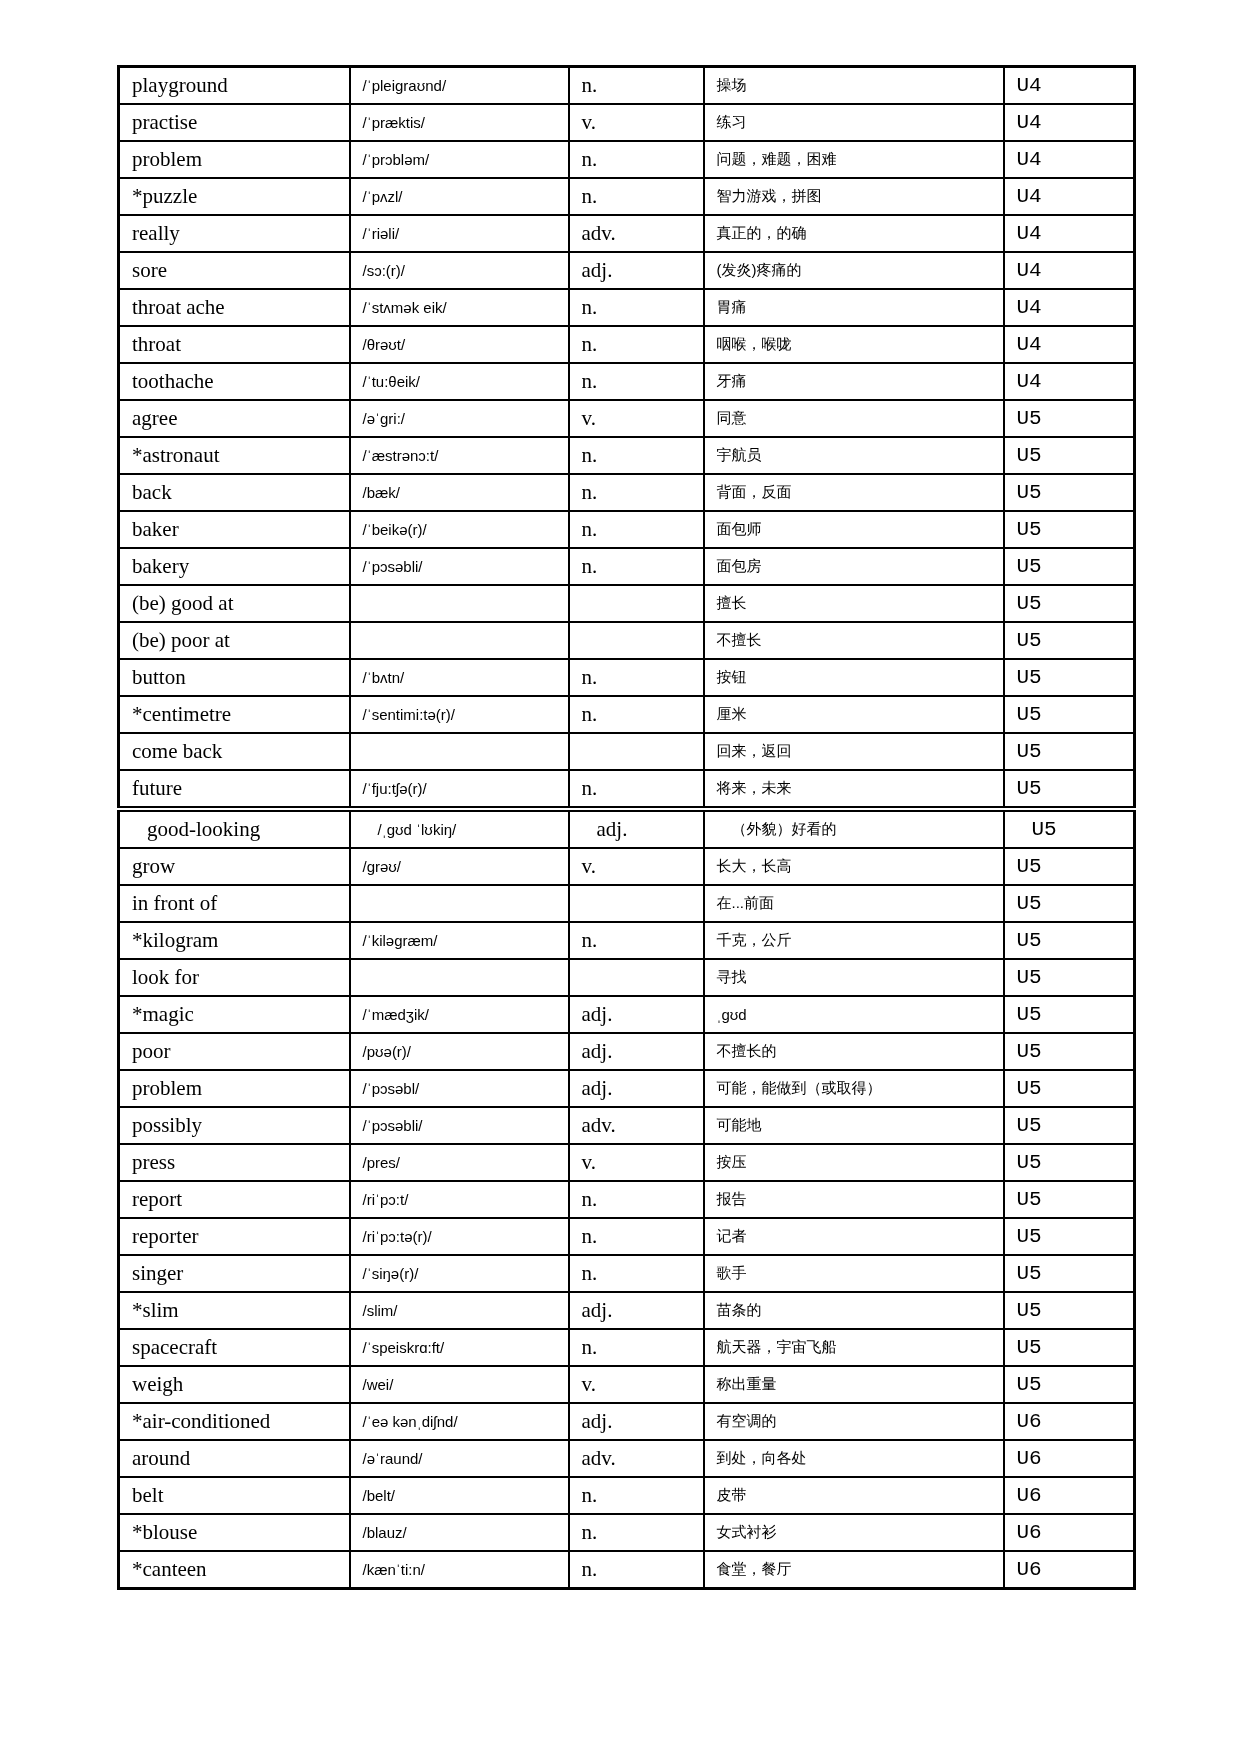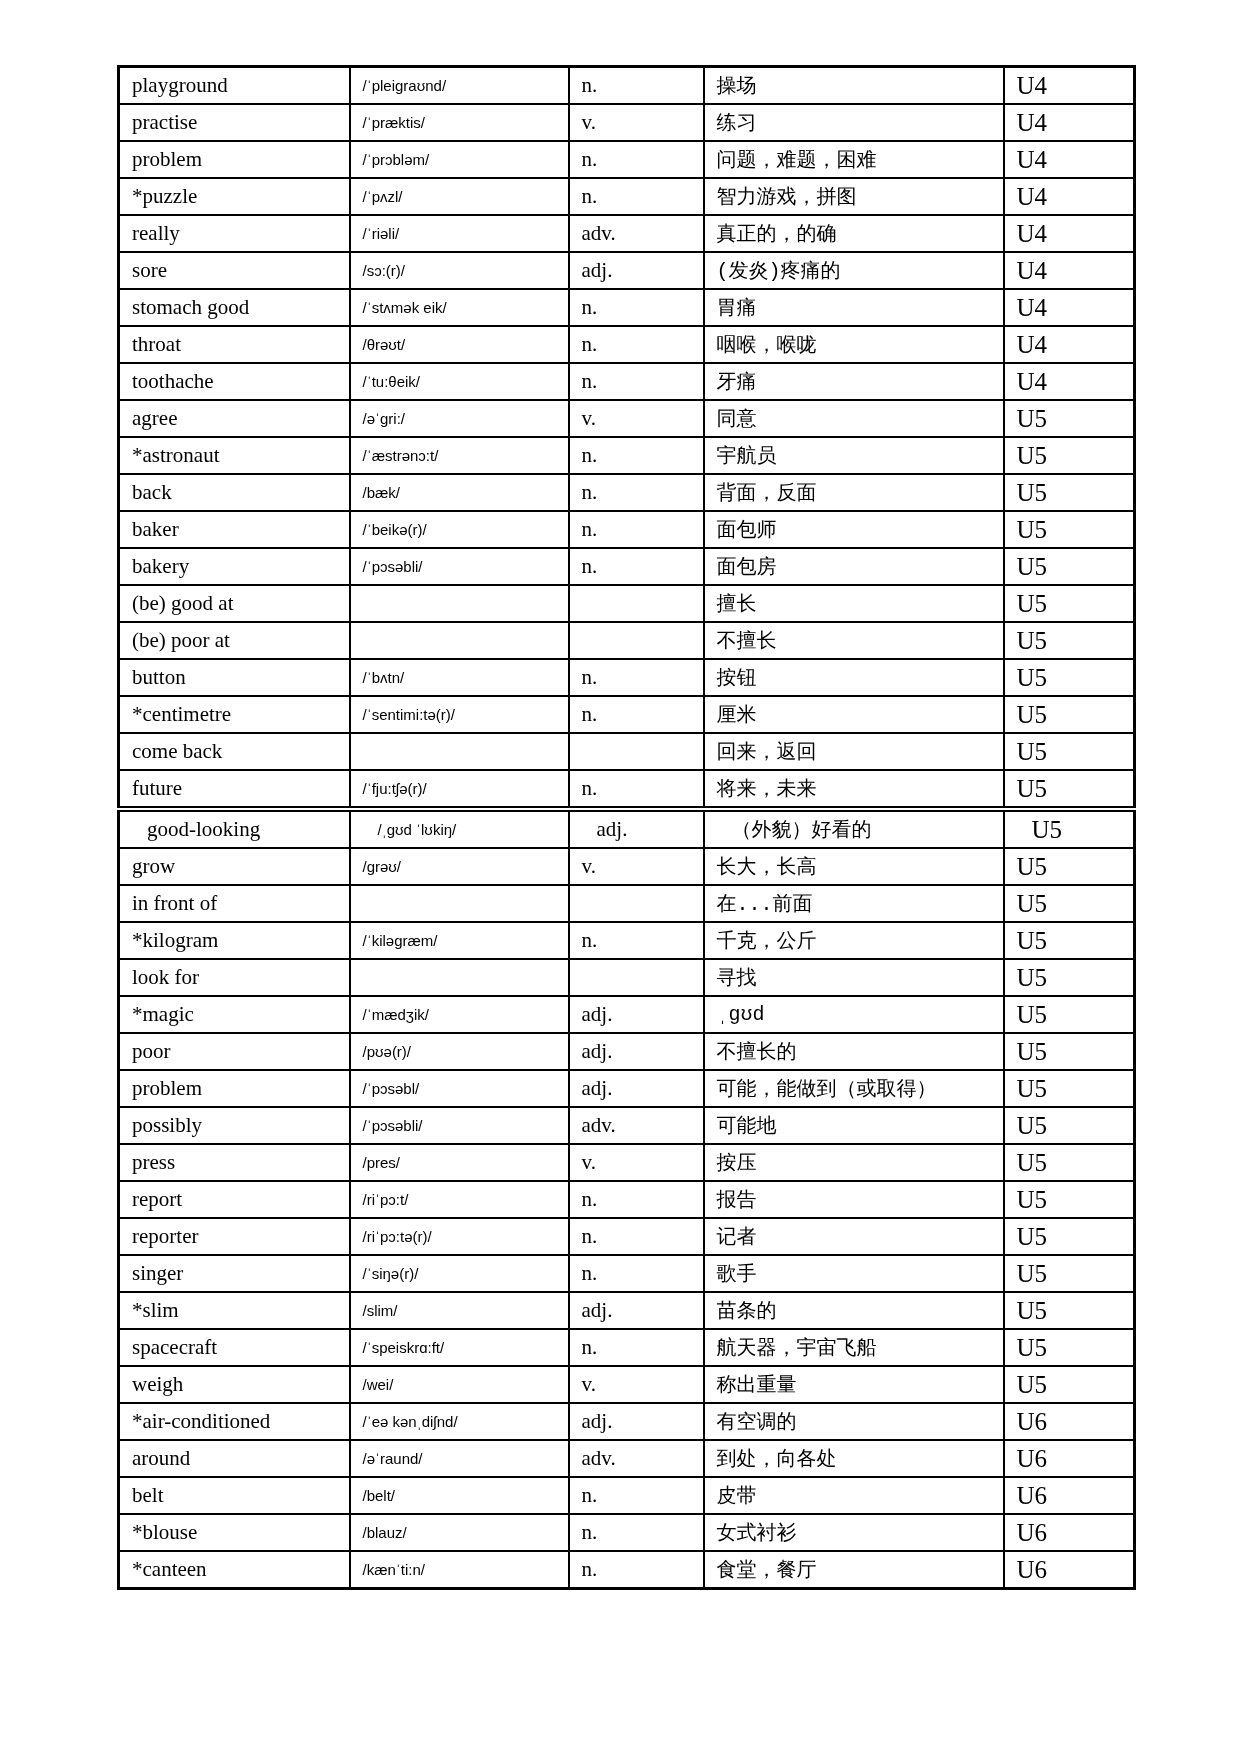--- a/index.html
+++ b/index.html
@@ -50,26 +50,26 @@
   }
   td.phonetic {
     font-family: "Liberation Sans", "DejaVu Sans", sans-serif;
     font-size: 15px;
   }
   td.pos {
     font-family: "Liberation Serif", serif;
     font-size: 21px;
   }
   td.meaning {
+    font-family: Liberation Sans, sans-serif;
+    font-size: 15px;
+  }
+  td.unit {
     font-family: Liberation Mono, monospace;
-    font-size: 20px;
-  }
-  td.unit {
-    font-family: Liberation Serif, serif;
-    font-size: 25px;
+    font-size: 21px;
   }
 </style>
 </head>
 <body>
 
 <div class="page">
   <table class="vocab">
     <colgroup>
       <col style="width:231px">
       <col style="width:219px">
@@ -114,21 +114,21 @@
     <td class="unit">U4</td>
   </tr>
         <tr>
     <td class="word">sore</td>
     <td class="phonetic">/sɔ:(r)/</td>
     <td class="pos">adj.</td>
     <td class="meaning">(发炎)疼痛的</td>
     <td class="unit">U4</td>
   </tr>
         <tr>
-    <td class="word">stomach good</td>
+    <td class="word">throat ache</td>
     <td class="phonetic">/ˈstʌmək eik/</td>
     <td class="pos">n.</td>
     <td class="meaning">胃痛</td>
     <td class="unit">U4</td>
   </tr>
         <tr>
     <td class="word">throat</td>
     <td class="phonetic">/θrəʊt/</td>
     <td class="pos">n.</td>
     <td class="meaning">咽喉，喉咙</td>

